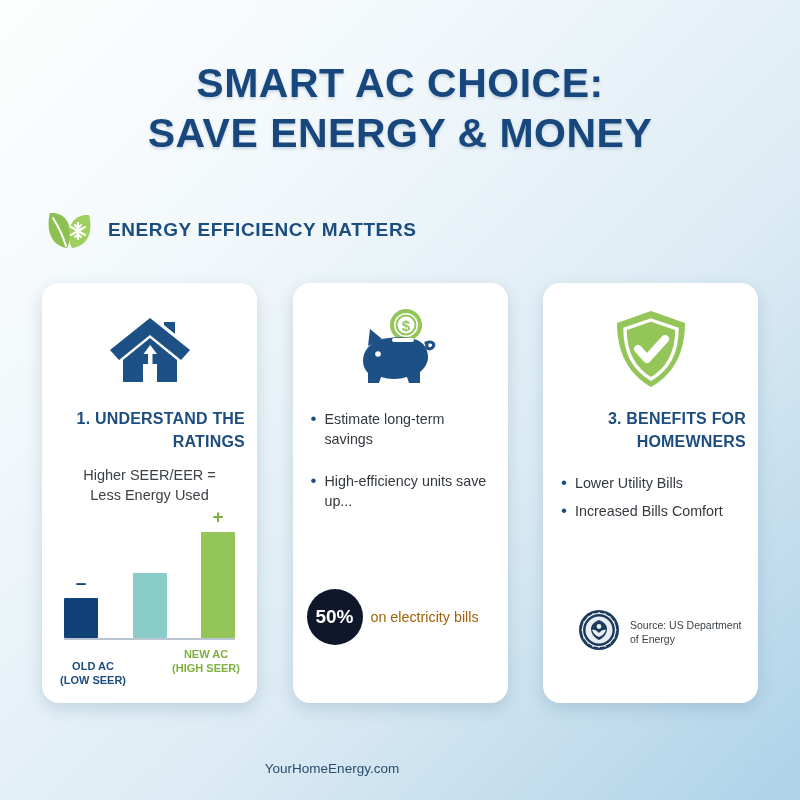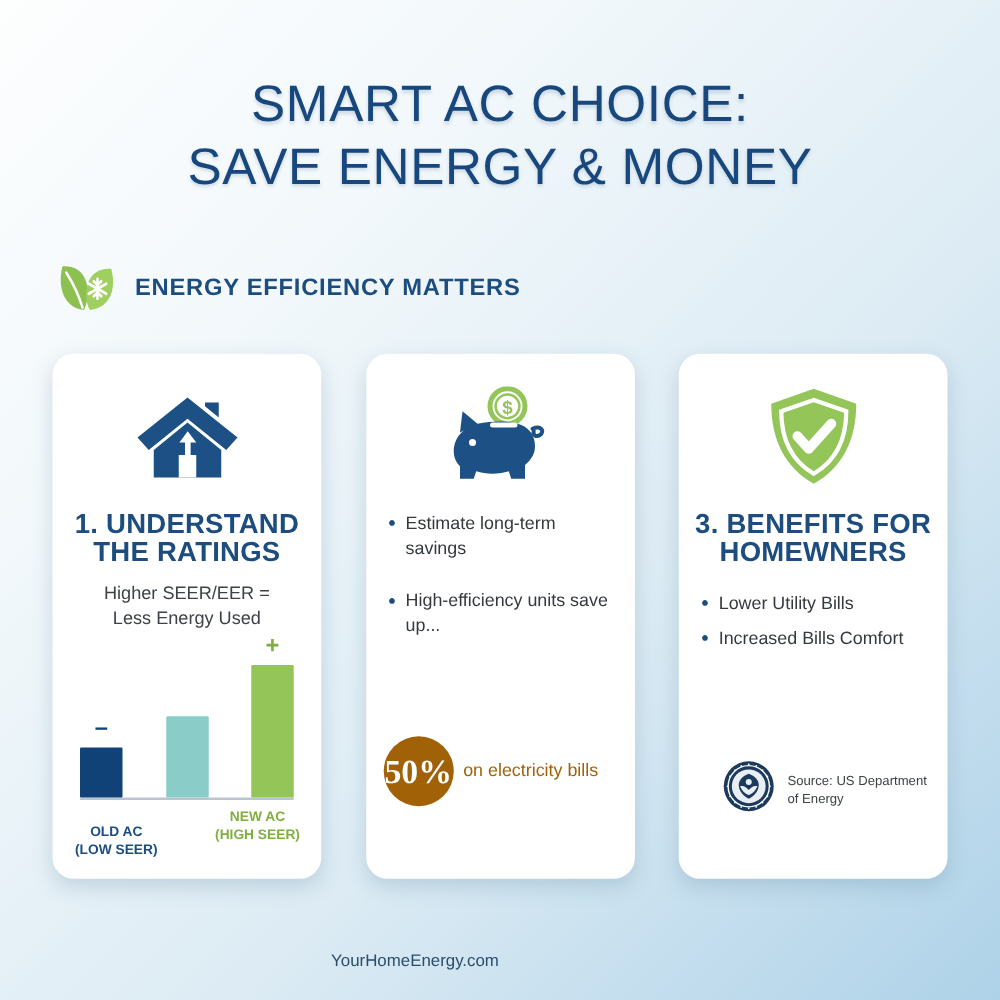--- a/index.html
+++ b/index.html
@@ -23,21 +23,21 @@
   
   .title-block {
     position: absolute;
     top: 58px;
     left: 0;
     width: 800px;
     text-align: center;
   }
   .title-line {
     color: #17477c;
-    font-weight: normal;
+    font-weight: bold;
     font-size: 41px;
     letter-spacing: 0.5px;
     line-height: 50px;
     text-shadow: 0 2px 3px rgba(120,150,175,0.35);
   }
 
   
   .eyebrow {
     position: absolute;
     top: 206px;
@@ -79,23 +79,23 @@
   .card-icon {
     height: 86px;
     display: flex;
     align-items: center;
     justify-content: center;
   }
   .card-title {
     margin-top: 14px;
     color: #1c4d7e;
     font-weight: bold;
-    font-size: 22px;
+    font-size: 16px;
     line-height: 23px;
-    text-align: center;
+    text-align: right;
     letter-spacing: 0.2px;
   }
   .card-sub {
     margin-top: 12px;
     color: #3c4247;
     font-size: 14.5px;
     line-height: 20px;
     text-align: center;
   }
 
@@ -179,28 +179,27 @@
     left: 14px;
     bottom: 58px;
     display: flex;
     align-items: center;
     gap: 8px;
   }
   .badge-circle {
     width: 56px;
     height: 56px;
     border-radius: 50%;
-    background: #a16207;
+    background: #0f172a;
     color: #ffffff;
     font-weight: bold;
-    font-size: 27px;
+    font-size: 19px;
     display: flex;
     align-items: center;
     justify-content: center;
-    font-family: Liberation Serif, serif;
   }
   .badge-text {
     color: #a16207;
     font-size: 14.3px;
   }
 
   
   .source-row {
     position: absolute;
     left: 35px;

